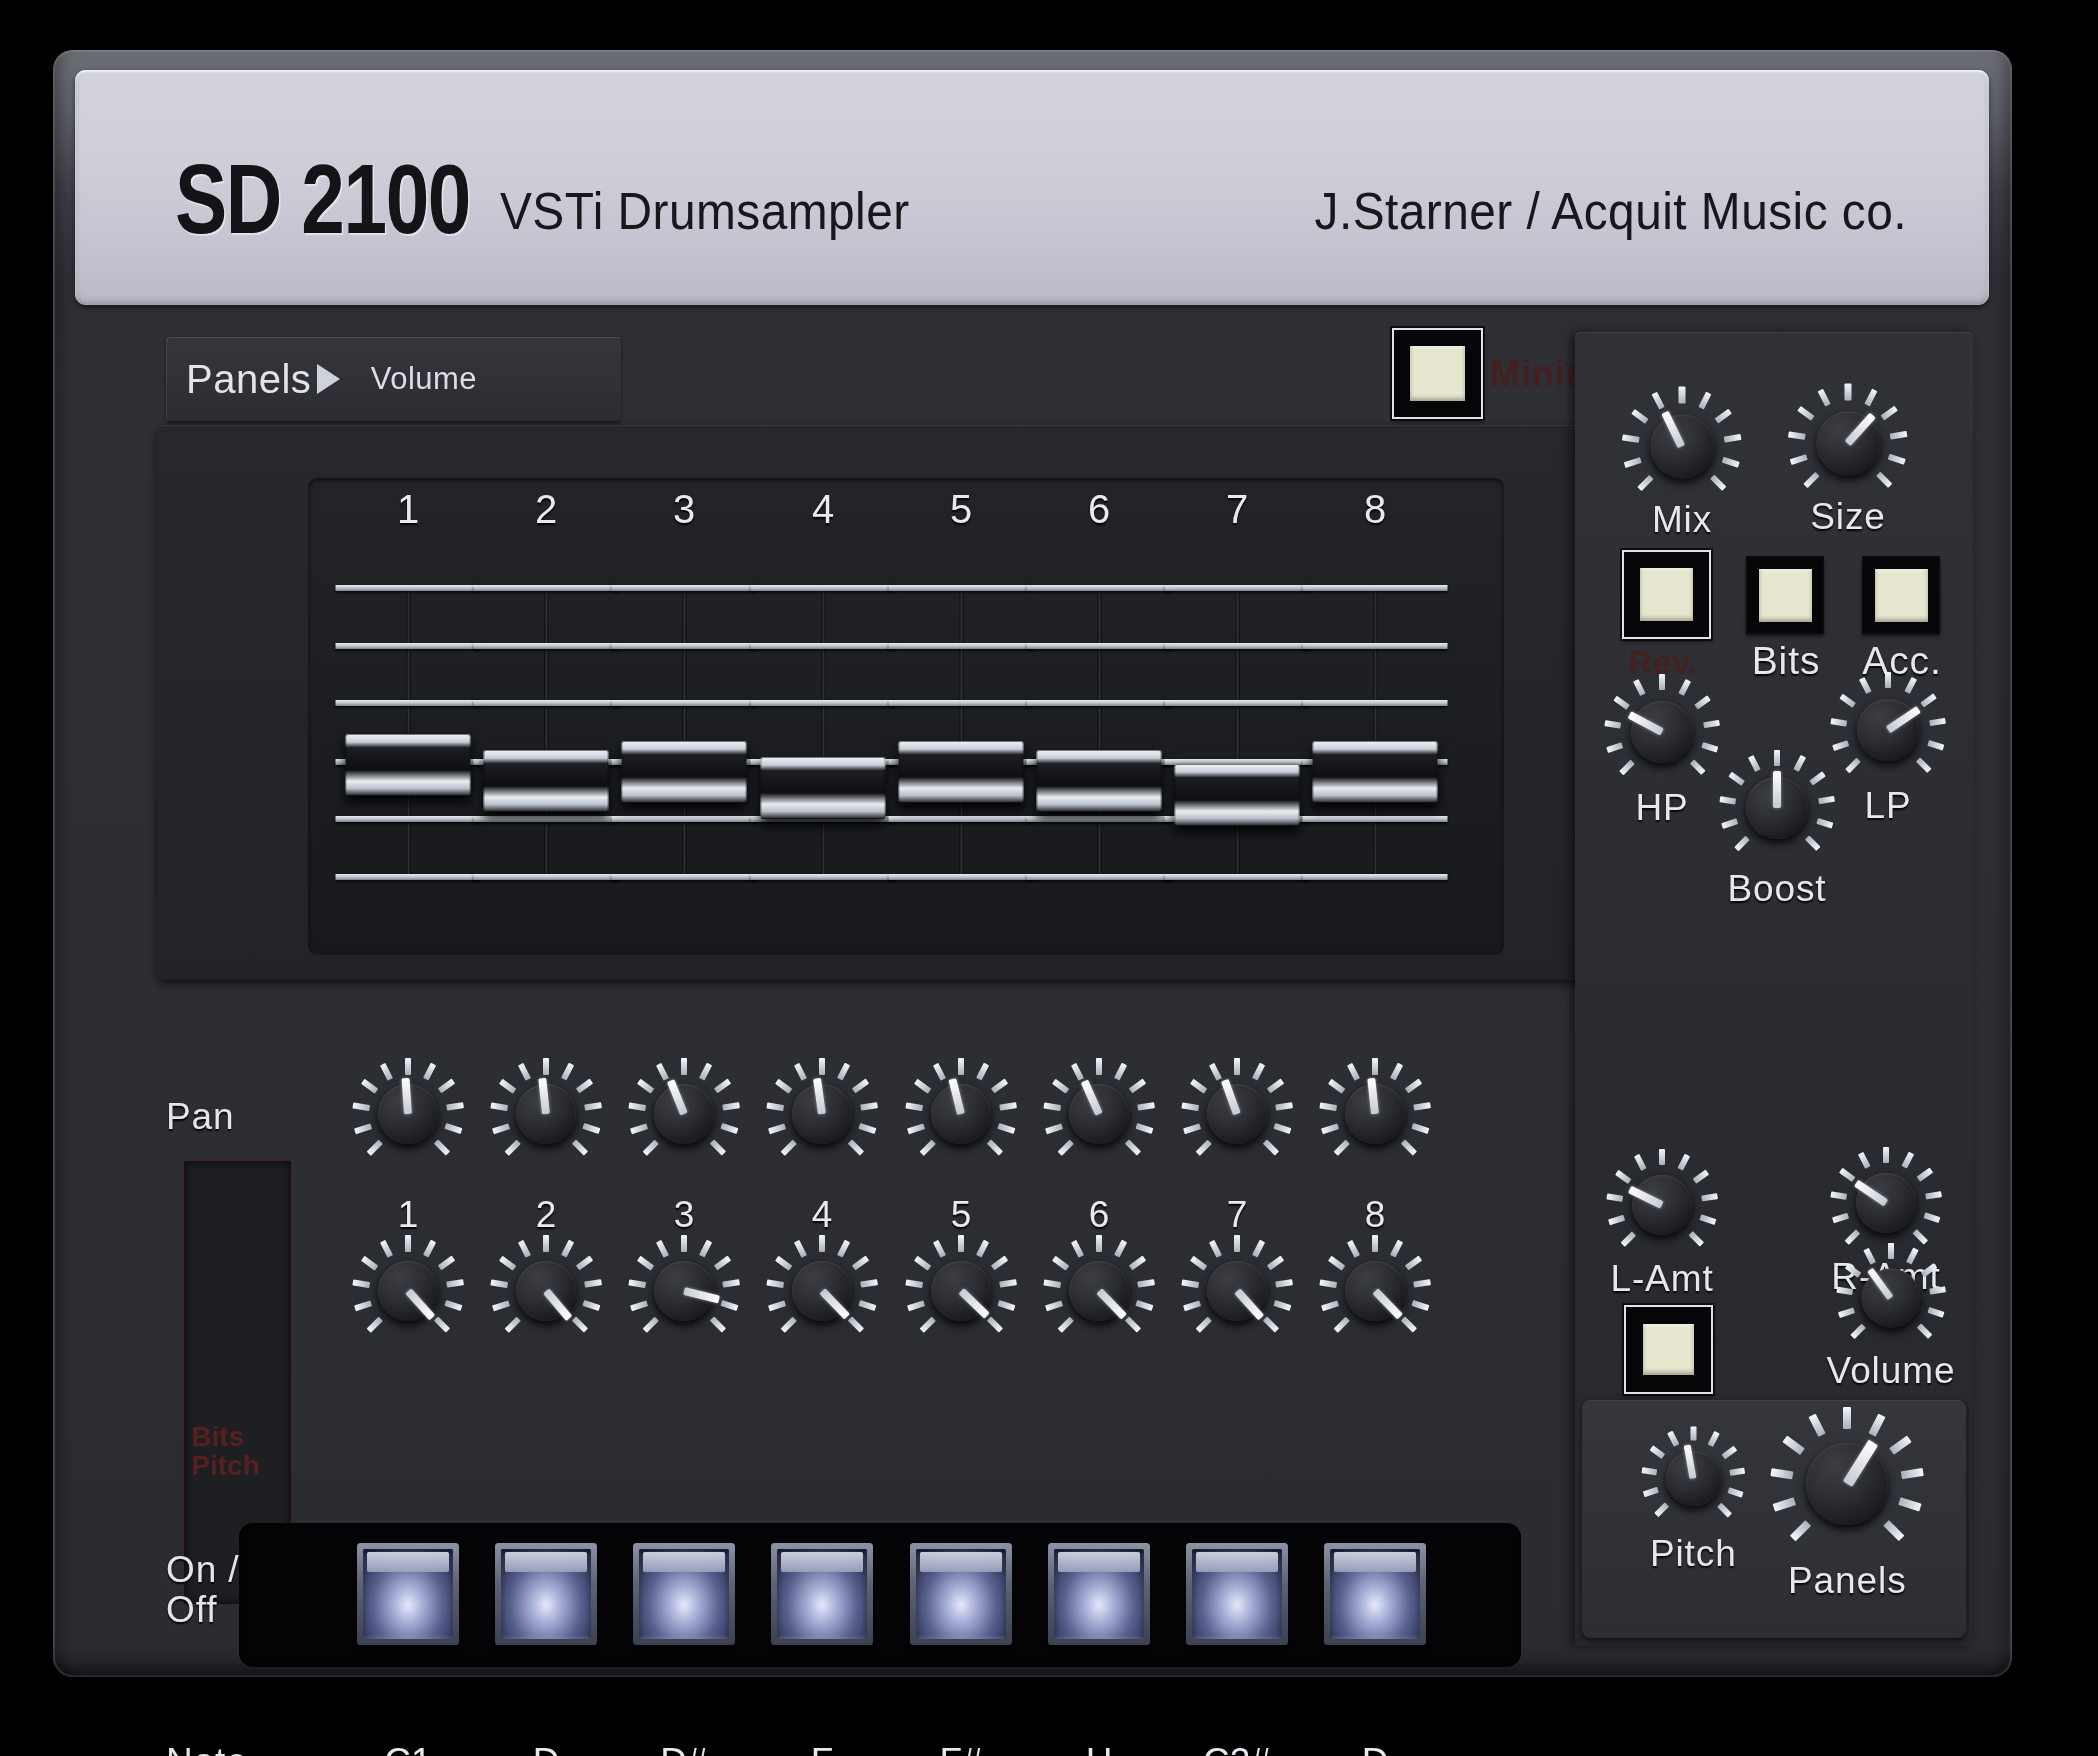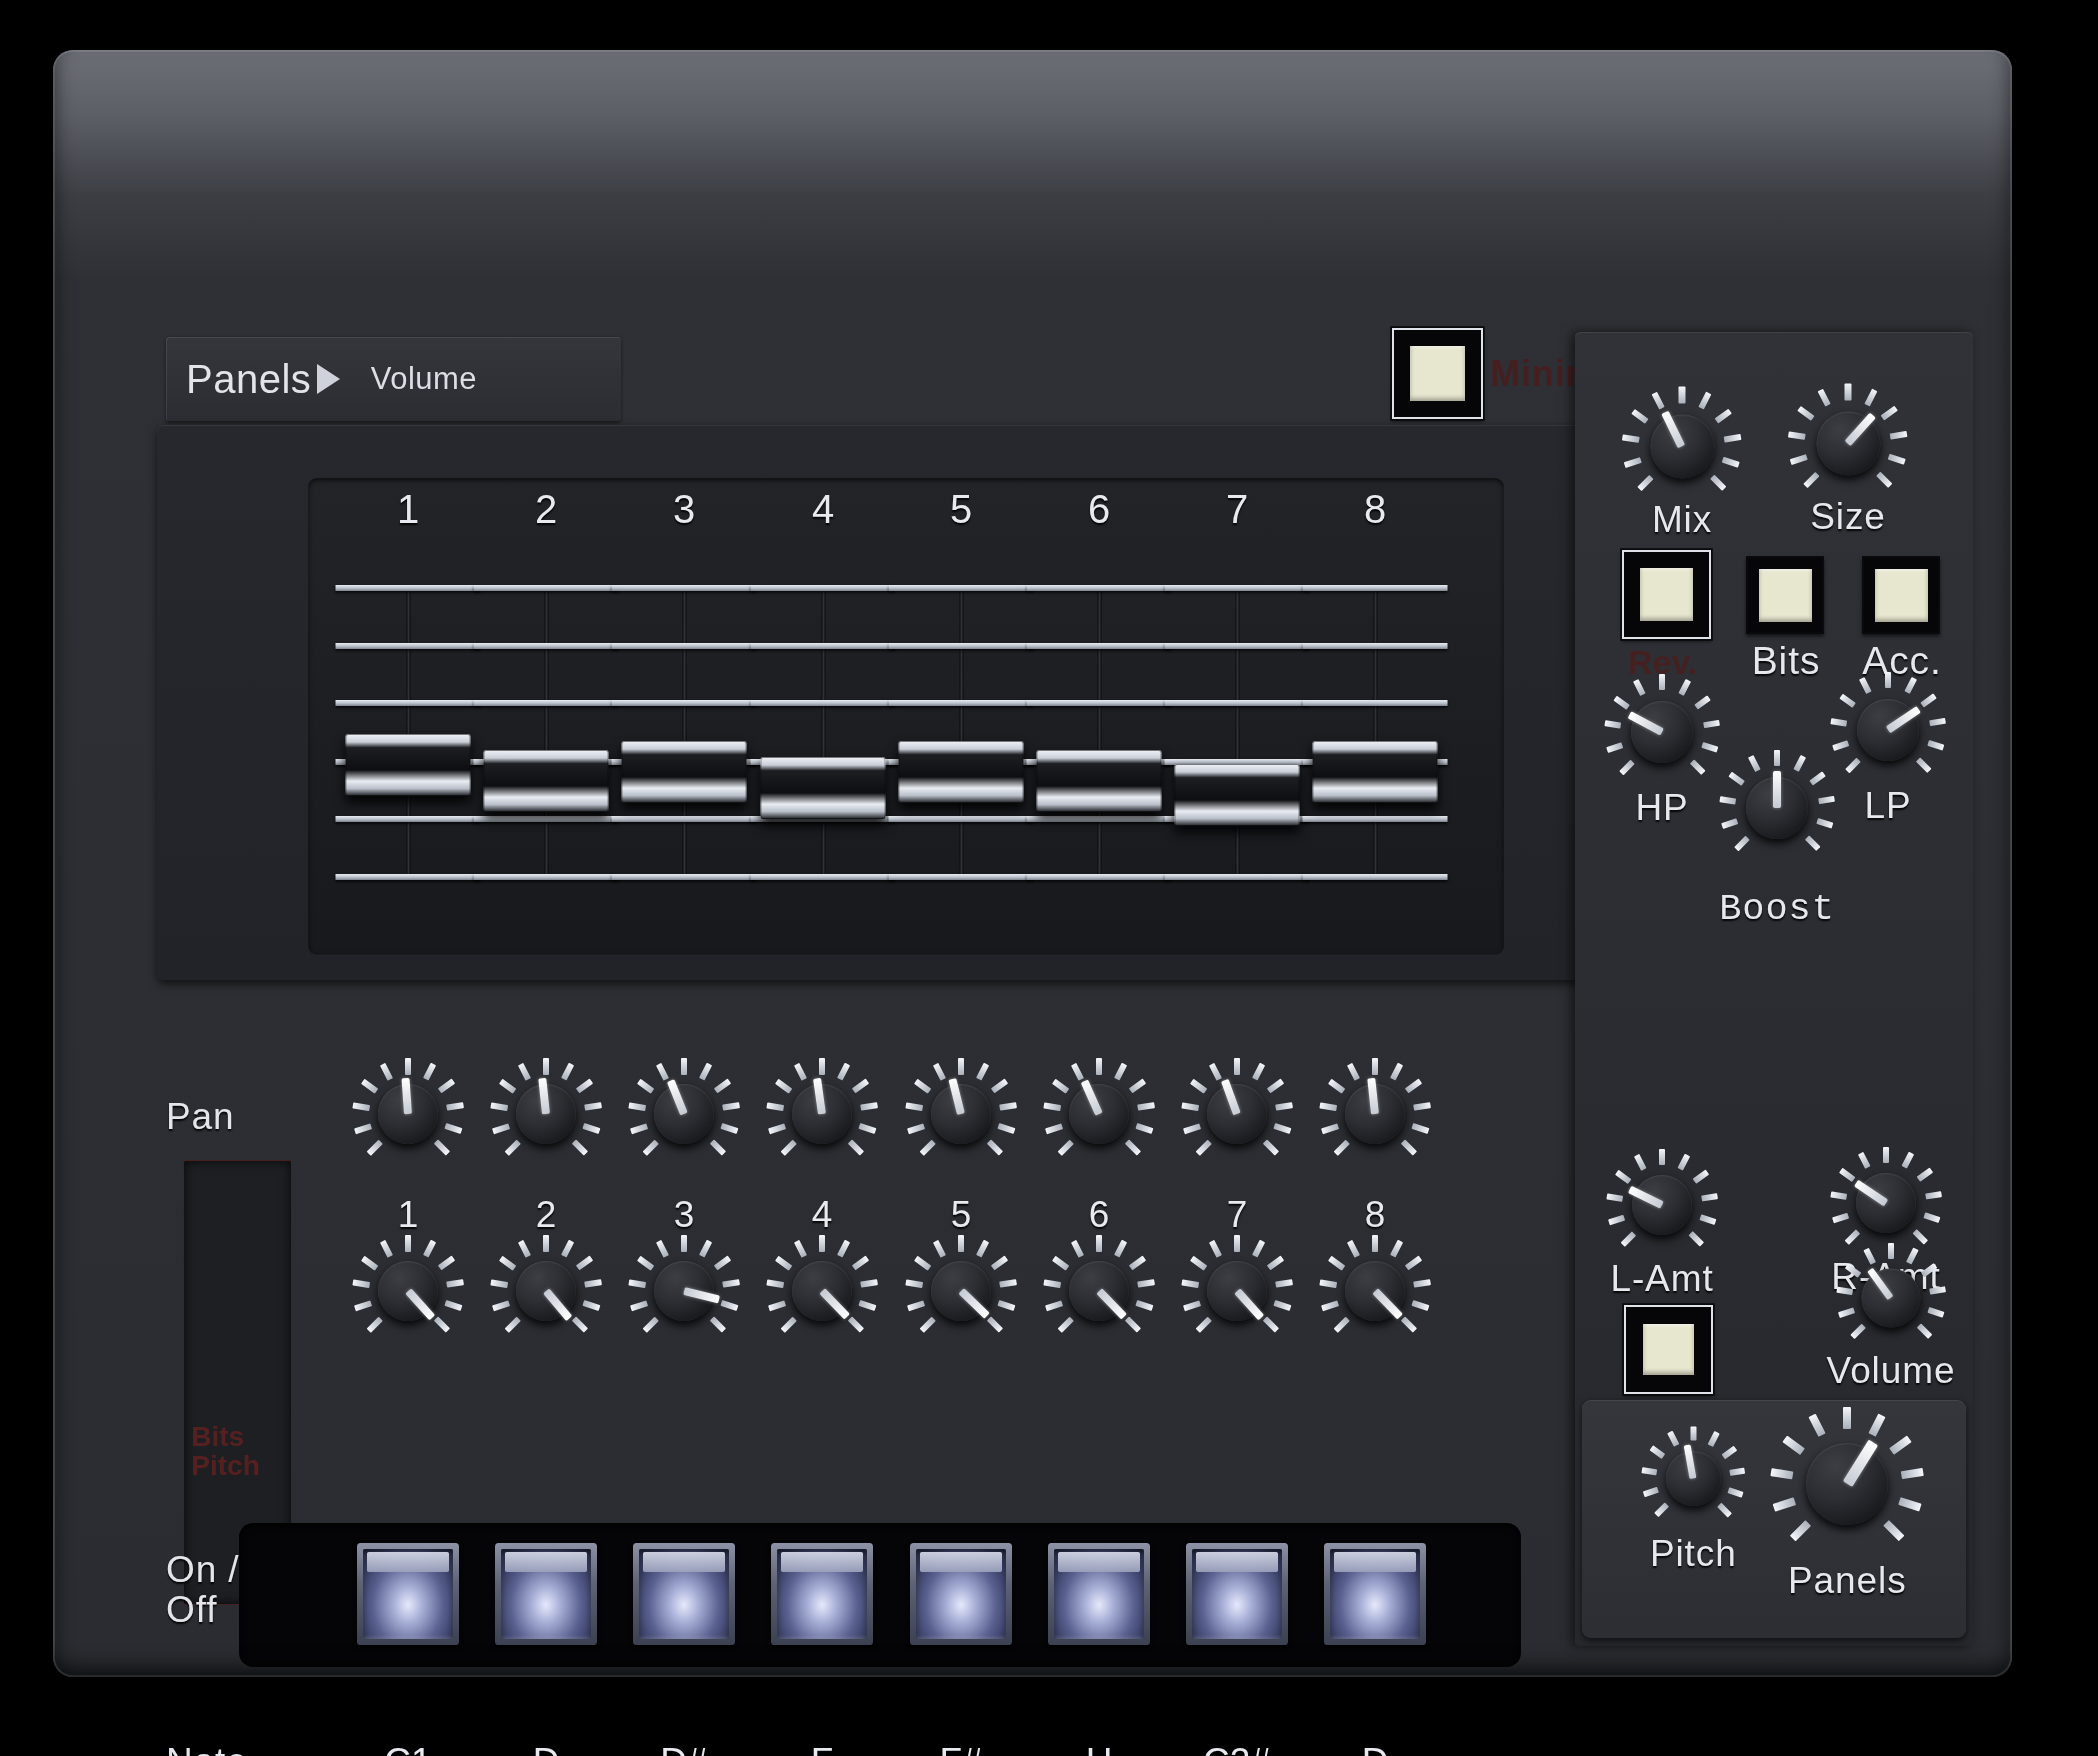--- a/index.html
+++ b/index.html
@@ -239,20 +239,25 @@
     background:linear-gradient(180deg,#34363c 0%,#2c2e34 100%);
     border-radius:9px;
     box-shadow:inset 0 0.9px 0 rgba(255,255,255,.08), 0 2.7px 6.4px rgba(0,0,0,.6);
   }
 </style>
 </head>
 <body>
 
 <div id="plugin">
 
+  <div id="header">
+    <div id="brand">SD 2100</div>
+    <div id="subtitle">VSTi Drumsampler</div>
+    <div id="credit">J.Starner / Acquit Music co.</div>
+  </div>
 
   <div id="body">
 
     <div id="panels-bar">
       <span class="lbl">Panels</span>
       <span class="arrow"></span>
       <span class="val">Volume</span>
     </div>
 
     <div id="topcheck-wrap">
@@ -758,21 +763,21 @@
           <div class="tk" style="width: 6.4px; height: 16.4px; margin-left: -3.2px; margin-top: -58px; transform-origin: 50% 58px; transform: rotate(-54deg);"></div>
           <div class="tk" style="width: 6.4px; height: 16.4px; margin-left: -3.2px; margin-top: -58px; transform-origin: 50% 58px; transform: rotate(-27deg);"></div>
           <div class="tk" style="width: 6.4px; height: 16.4px; margin-left: -3.2px; margin-top: -58px; transform-origin: 50% 58px; transform: rotate(0deg);"></div>
           <div class="tk" style="width: 6.4px; height: 16.4px; margin-left: -3.2px; margin-top: -58px; transform-origin: 50% 58px; transform: rotate(27deg);"></div>
           <div class="tk" style="width: 6.4px; height: 16.4px; margin-left: -3.2px; margin-top: -58px; transform-origin: 50% 58px; transform: rotate(54deg);"></div>
           <div class="tk" style="width: 6.4px; height: 16.4px; margin-left: -3.2px; margin-top: -58px; transform-origin: 50% 58px; transform: rotate(81deg);"></div>
           <div class="tk" style="width: 6.4px; height: 16.4px; margin-left: -3.2px; margin-top: -58px; transform-origin: 50% 58px; transform: rotate(108deg);"></div>
           <div class="tk" style="width: 6.4px; height: 16.4px; margin-left: -3.2px; margin-top: -58px; transform-origin: 50% 58px; transform: rotate(135deg);"></div>
           <div class="ind" style="width: 8.2px; height: 37px; margin-left: -4.1px; margin-top: -37px; transform: rotate(0deg);"></div>
         </div>
-      <div class="klabel" style="left:202px;top:556px;font-family:Liberation Mono, monospace;">Boost</div>
+      <div class="klabel" style="left:202px;top:536px;">Boost</div>
 
 
       <div class="knob" style="left:87px;top:873px;width:120px;height:120px;">
           <div class="cap" style="width: 60px; height: 60px;"></div>
           <div class="tk" style="width: 6.4px; height: 16.4px; margin-left: -3.2px; margin-top: -56px; transform-origin: 50% 56px; transform: rotate(-135deg);"></div>
           <div class="tk" style="width: 6.4px; height: 16.4px; margin-left: -3.2px; margin-top: -56px; transform-origin: 50% 56px; transform: rotate(-108deg);"></div>
           <div class="tk" style="width: 6.4px; height: 16.4px; margin-left: -3.2px; margin-top: -56px; transform-origin: 50% 56px; transform: rotate(-81deg);"></div>
           <div class="tk" style="width: 6.4px; height: 16.4px; margin-left: -3.2px; margin-top: -56px; transform-origin: 50% 56px; transform: rotate(-54deg);"></div>
           <div class="tk" style="width: 6.4px; height: 16.4px; margin-left: -3.2px; margin-top: -56px; transform-origin: 50% 56px; transform: rotate(-27deg);"></div>
           <div class="tk" style="width: 6.4px; height: 16.4px; margin-left: -3.2px; margin-top: -56px; transform-origin: 50% 56px; transform: rotate(0deg);"></div>

